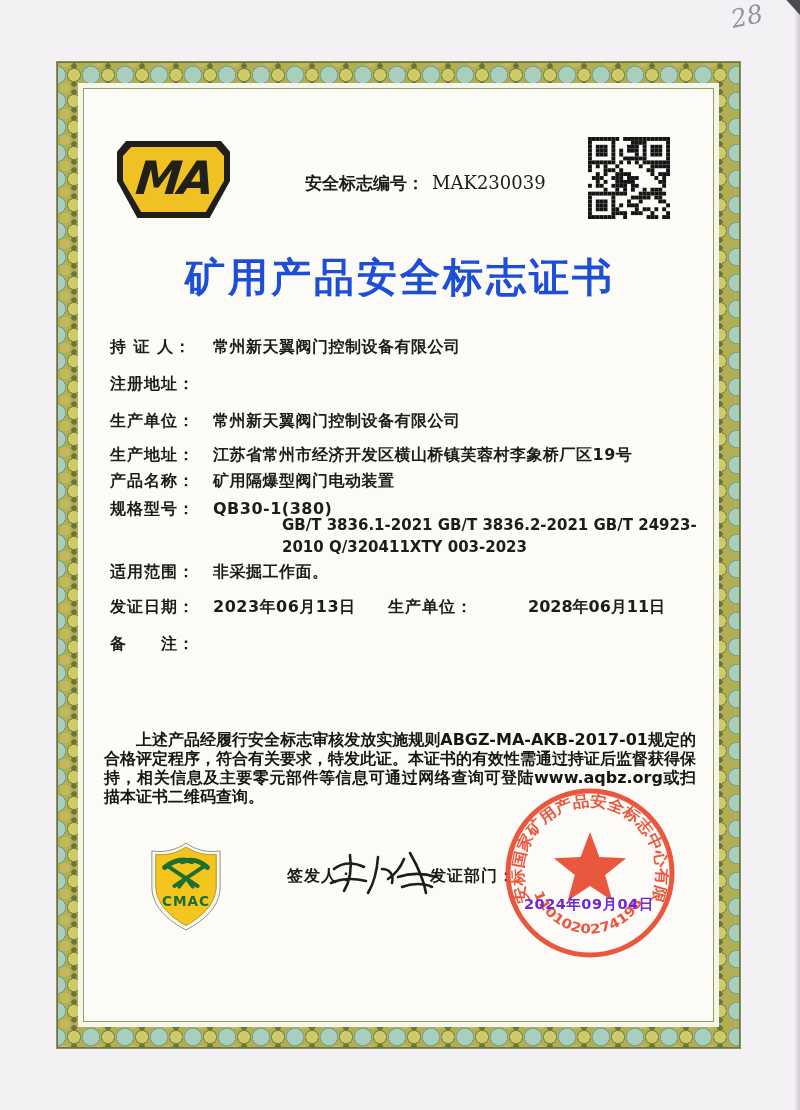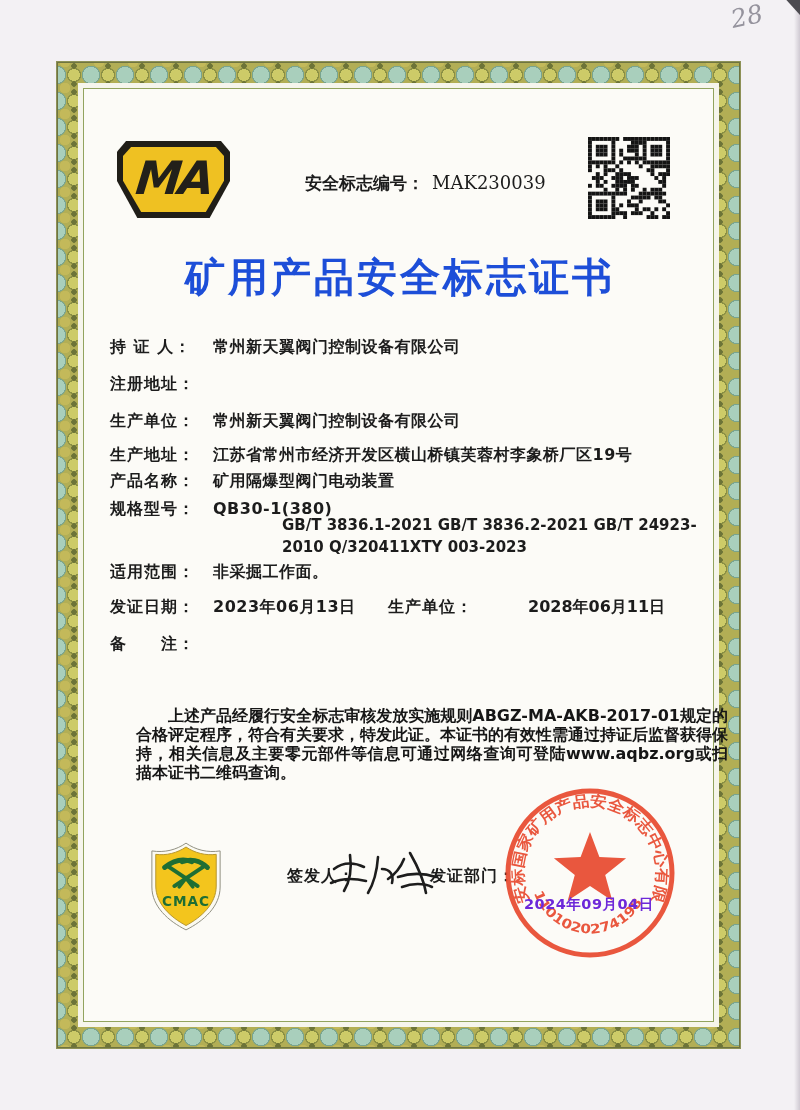--- a/index.html
+++ b/index.html
@@ -54,23 +54,23 @@
     font-size:40px;font-weight:bold;letter-spacing:3px;color:#1d4ed8;}
   
   .row{position:absolute;left:0;width:100%;height:24px;font-size:16px;font-weight:bold;padding-left:48px;}
   .row .lab{position:absolute;left:110px;white-space:nowrap;letter-spacing:1px;}
   .row .val{position:absolute;left:213px;white-space:nowrap;letter-spacing:0.5px;}
   .std-label{position:absolute;left:110px;top:528px;font-size:16px;font-weight:bold;letter-spacing:1px;}
   .std-val{position:absolute;left:282px;top:514px;font-size:15px;font-weight:bold;line-height:22px;white-space:nowrap;}
   .dates .lab2{position:absolute;left:388px;white-space:nowrap;letter-spacing:1px;}
   .dates .val2{position:absolute;left:508px;white-space:nowrap;margin-left:20px;}
   
-  .body-par{position:absolute;left:104px;top:706px;width:592px;
+  .body-par{position:absolute;left:104px;top:730px;width:592px;
     font-size:16px;font-weight:bold;line-height:19px;
-    text-indent:2em;text-align:justify;color:#161616;margin-left:32px;}
+    text-indent:2em;text-align:justify;color:#161616;}
   
   .cmac{position:absolute;left:147px;top:841px;width:78px;height:92px;}
   .sig-label{position:absolute;left:287px;top:866px;font-size:16px;font-weight:bold;letter-spacing:1px;}
   .dept-label{position:absolute;left:430px;top:866px;font-size:16px;font-weight:bold;letter-spacing:1px;}
   .signature{position:absolute;left:328px;top:843px;width:115px;height:58px;}
   .stamp{position:absolute;left:500px;top:783px;width:180px;height:180px;}
   .stamp-date{position:absolute;left:524px;top:895px;width:140px;
     font-size:14.5px;font-weight:bold;color:#6d28d9;letter-spacing:0.5px;}
 </style>
 </head>

